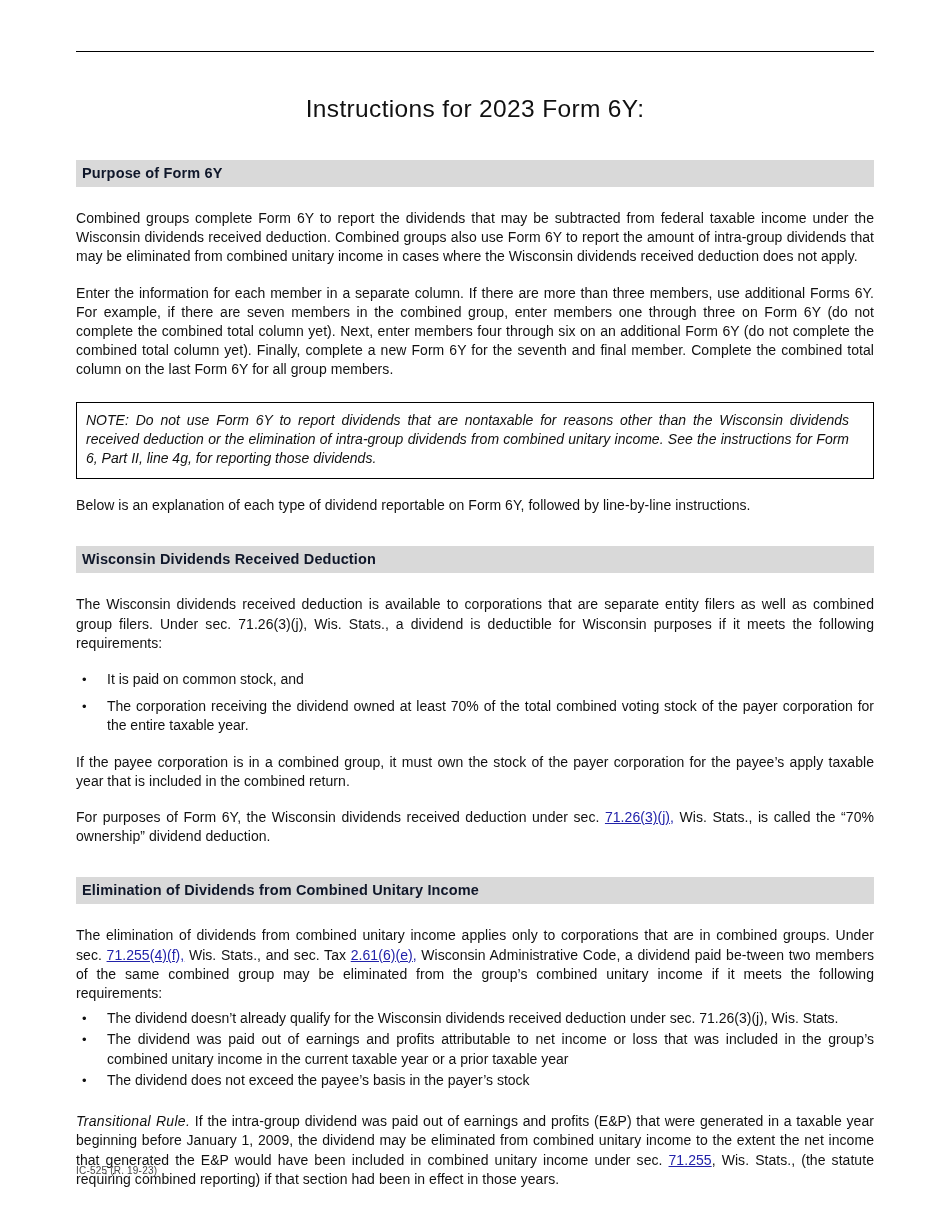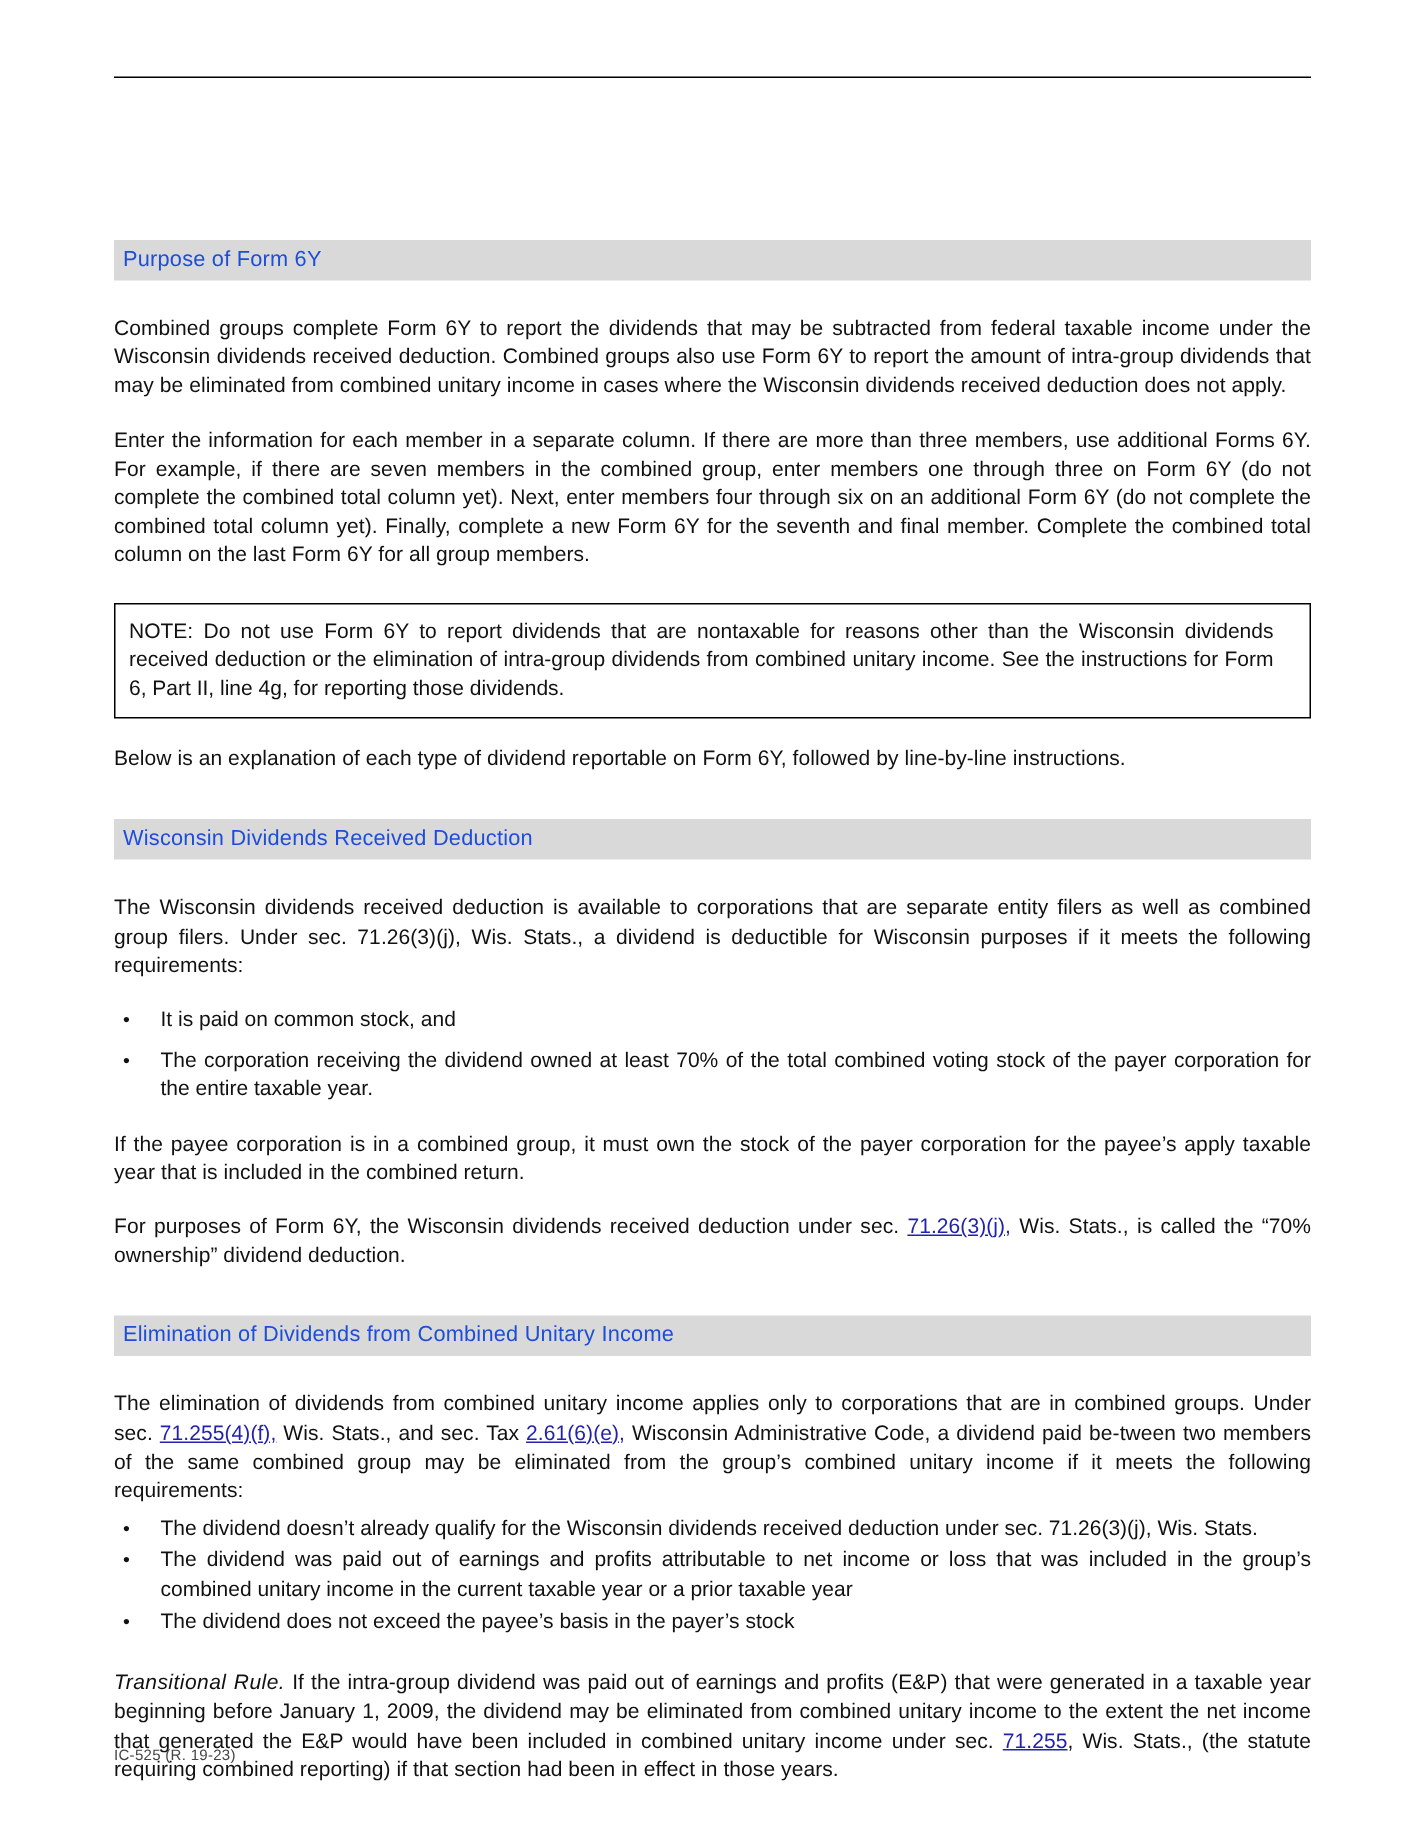--- a/index.html
+++ b/index.html
@@ -64,42 +64,44 @@
   }
 
   .section-bar {
     background: #d9d9d9;
     height: 27px;
     line-height: 27px;
     padding-left: 6px;
     box-sizing: border-box;
     font-size: 14.5px;
     letter-spacing: 0.15px;
-    color: #1d4ed8;
+    color: #0f172a;
     margin-top: 9px;
+    font-weight: bold;
   }
   .section-bar.first { margin-top: 0; }
 
   p.body {
     font-size: 14px;
     line-height: 19.2px;
     text-align: justify;
     margin: 0;
     letter-spacing: 0.05px;
     color: #111;
   }
   .gap-lg  { height: 22px; }
   .gap-md  { height: 17px; }
   .gap-xs  { height: 6px; }
 
   
   .note-box {
     border: 1.3px solid #000;
     padding: 8px 24px 10px 9px;
     box-sizing: border-box;
+    font-style: italic;
   }
   .note-box p {
     font-size: 14px;
     line-height: 19.2px;
     text-align: justify;
     margin: 0;
     color: #111;
   }
 
   
@@ -145,20 +147,21 @@
   }
 </style>
 </head>
 <body>
 
 <div class="page">
 
   <div class="header-rule"></div>
 
   <h1 class="doc-title">
+    <span>Instructions for 2023 Form 6Y:</span>
   </h1>
 
   <div class="content">
 
     <div class="section-bar first">Purpose of Form 6Y</div>
 
     <div class="gap-lg"></div>
     <p class="body">Combined groups complete Form 6Y to report the dividends that may be subtracted from federal taxable income under the Wisconsin dividends received deduction. Combined groups also use Form 6Y to report the amount of intra-group dividends that may be eliminated from combined unitary income in cases where the Wisconsin dividends received deduction does not apply.</p>
 
     <div class="gap-md"></div>

